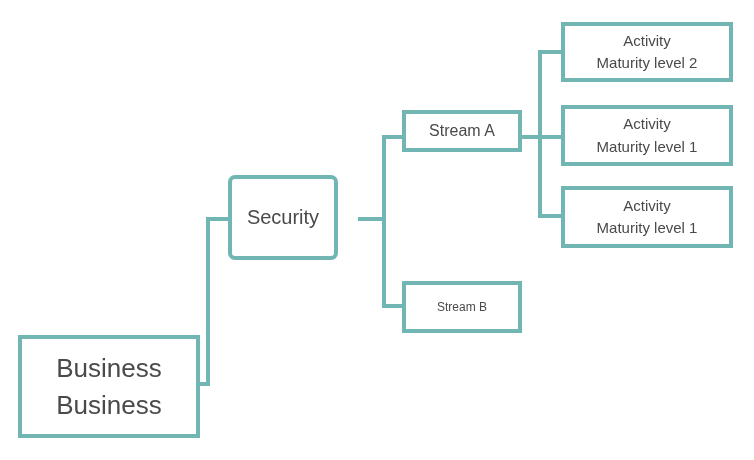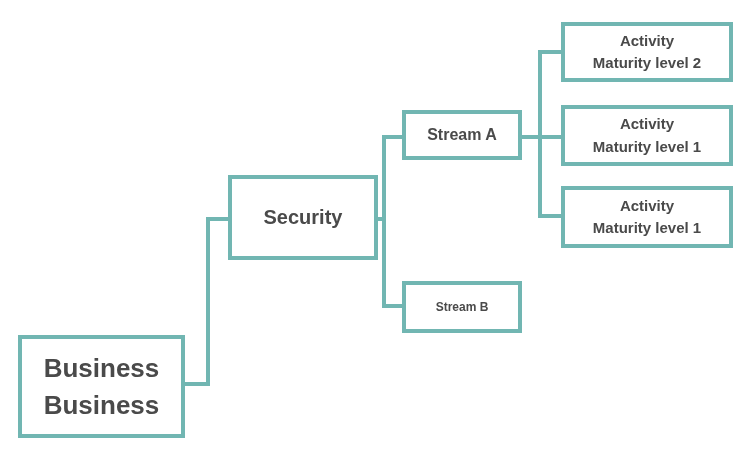--- a/index.html
+++ b/index.html
@@ -38,33 +38,33 @@
     position: absolute;
     box-sizing: border-box;
     background: var(--box-fill, #ffffff);
     border: 4px solid var(--box-border, #71b6b2);
     color: var(--text, #4a4a4a);
     display: flex;
     flex-direction: column;
     align-items: center;
     justify-content: center;
     text-align: center;
-    font-weight: 700;
+    font-weight: 400;
   }
   .node span { display: block; }
   .node-bf {
-    left: 18px; top: 335px; width: 167px; height: 103px;
+    left: 18px; top: 335px; width: 182px; height: 103px;
     font-size: 26px; line-height: 1.4;
   }
   .node-sp {
-    left: 228px; top: 175px; width: 150px; height: 85px;
-    font-size: 20px; line-height: 1.45;
+    left: 228px; top: 175px; width: 110px; height: 85px;
+    font-size: 20px; line-height: 1.45; border-radius: 7px;
   }
   .node-sa {
-    left: 402px; top: 110px; width: 120px; height: 50px;
+    left: 402px; top: 110px; width: 120px; height: 42px;
     font-size: 16px;
   }
   .node-sb {
     left: 402px; top: 281px; width: 120px; height: 52px;
     font-size: 12px;
   }
   .node-a1 {
     left: 561px; top: 22px; width: 172px; height: 60px;
     font-size: 15px; line-height: 1.5;
   }

